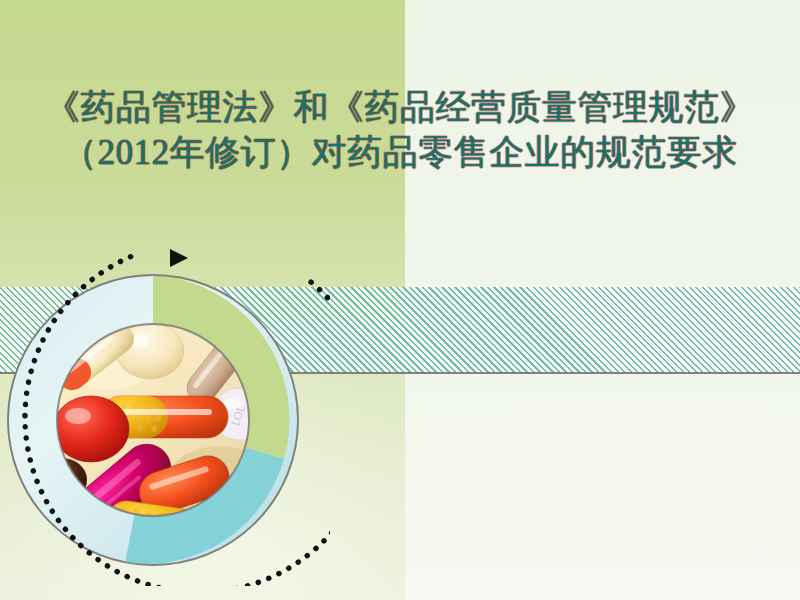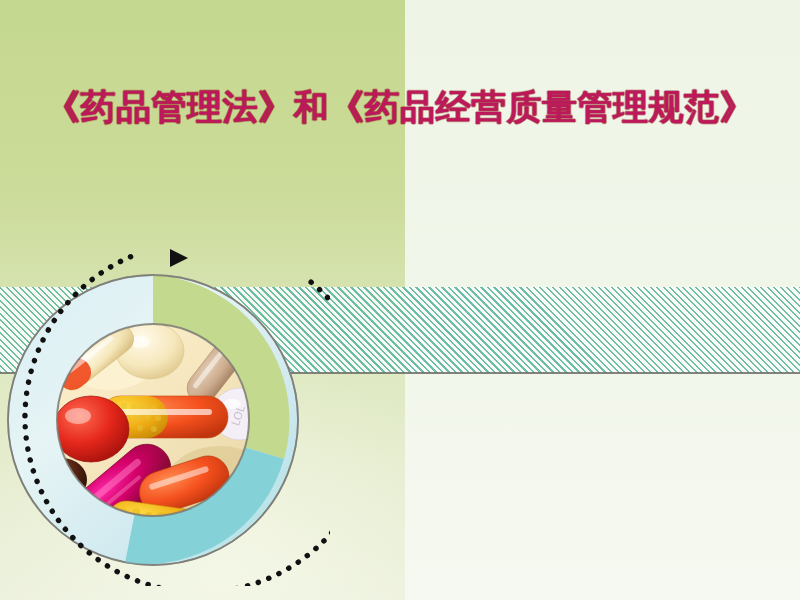--- a/index.html
+++ b/index.html
@@ -76,22 +76,22 @@
     left: 0;
     top: 86px;
     width: 800px;
     text-align: center;
     line-height: 1.28;
     letter-spacing: 0.5px;
   }
   .title-line {
     display: block;
     font-size: 35px;
-    font-weight: 700;
-    color: #be185d;
+    font-weight: 400;
+    color: #0f766e;
     text-shadow:
        1px 0 0 rgba(140,12,10,0.45),
       -1px 0 0 rgba(140,12,10,0.45),
        0 1px 0 rgba(140,12,10,0.35),
        0 -1px 0 rgba(140,12,10,0.35);
     white-space: nowrap;
     text-align: center;
   }
 </style>
 </head>
@@ -258,15 +258,16 @@
         <path d="M 165 184
                  m 0 -175
                  a 175 175 0 1 0 170 45" stroke-width="5.4" stroke-linecap="round" stroke-dasharray="0.2 11" transform="rotate(-8 165 184)"></path>
       </g>
       <polygon points="182,0 200,9 182,18" fill="#111111" transform="translate(-2,3)"></polygon>
     </svg>
   </div>
 
   <div class="title-block">
     <span class="title-line">《药品管理法》和《药品经营质量管理规范》</span>
+    <span class="title-line">（2012年修订）对药品零售企业的规范要求</span>
   </div>
 
 </div>
 
 </body></html>

